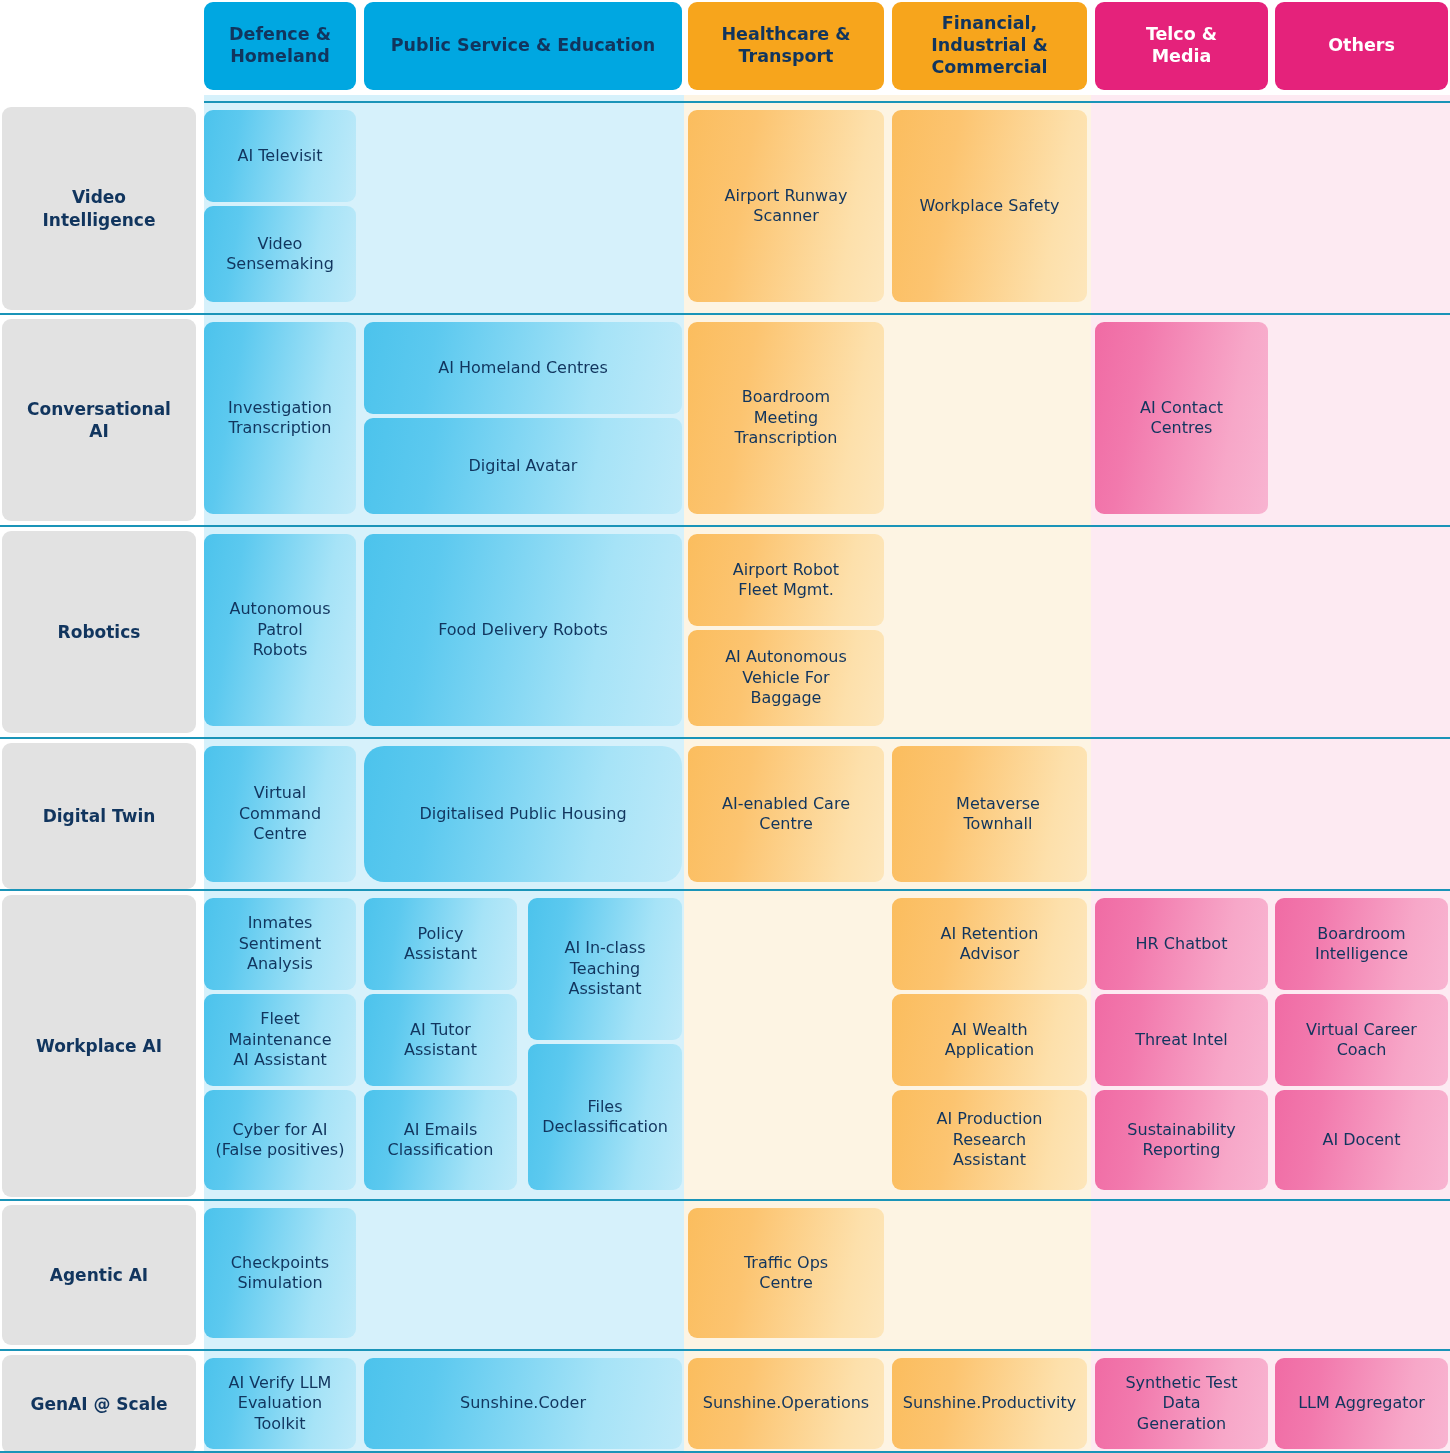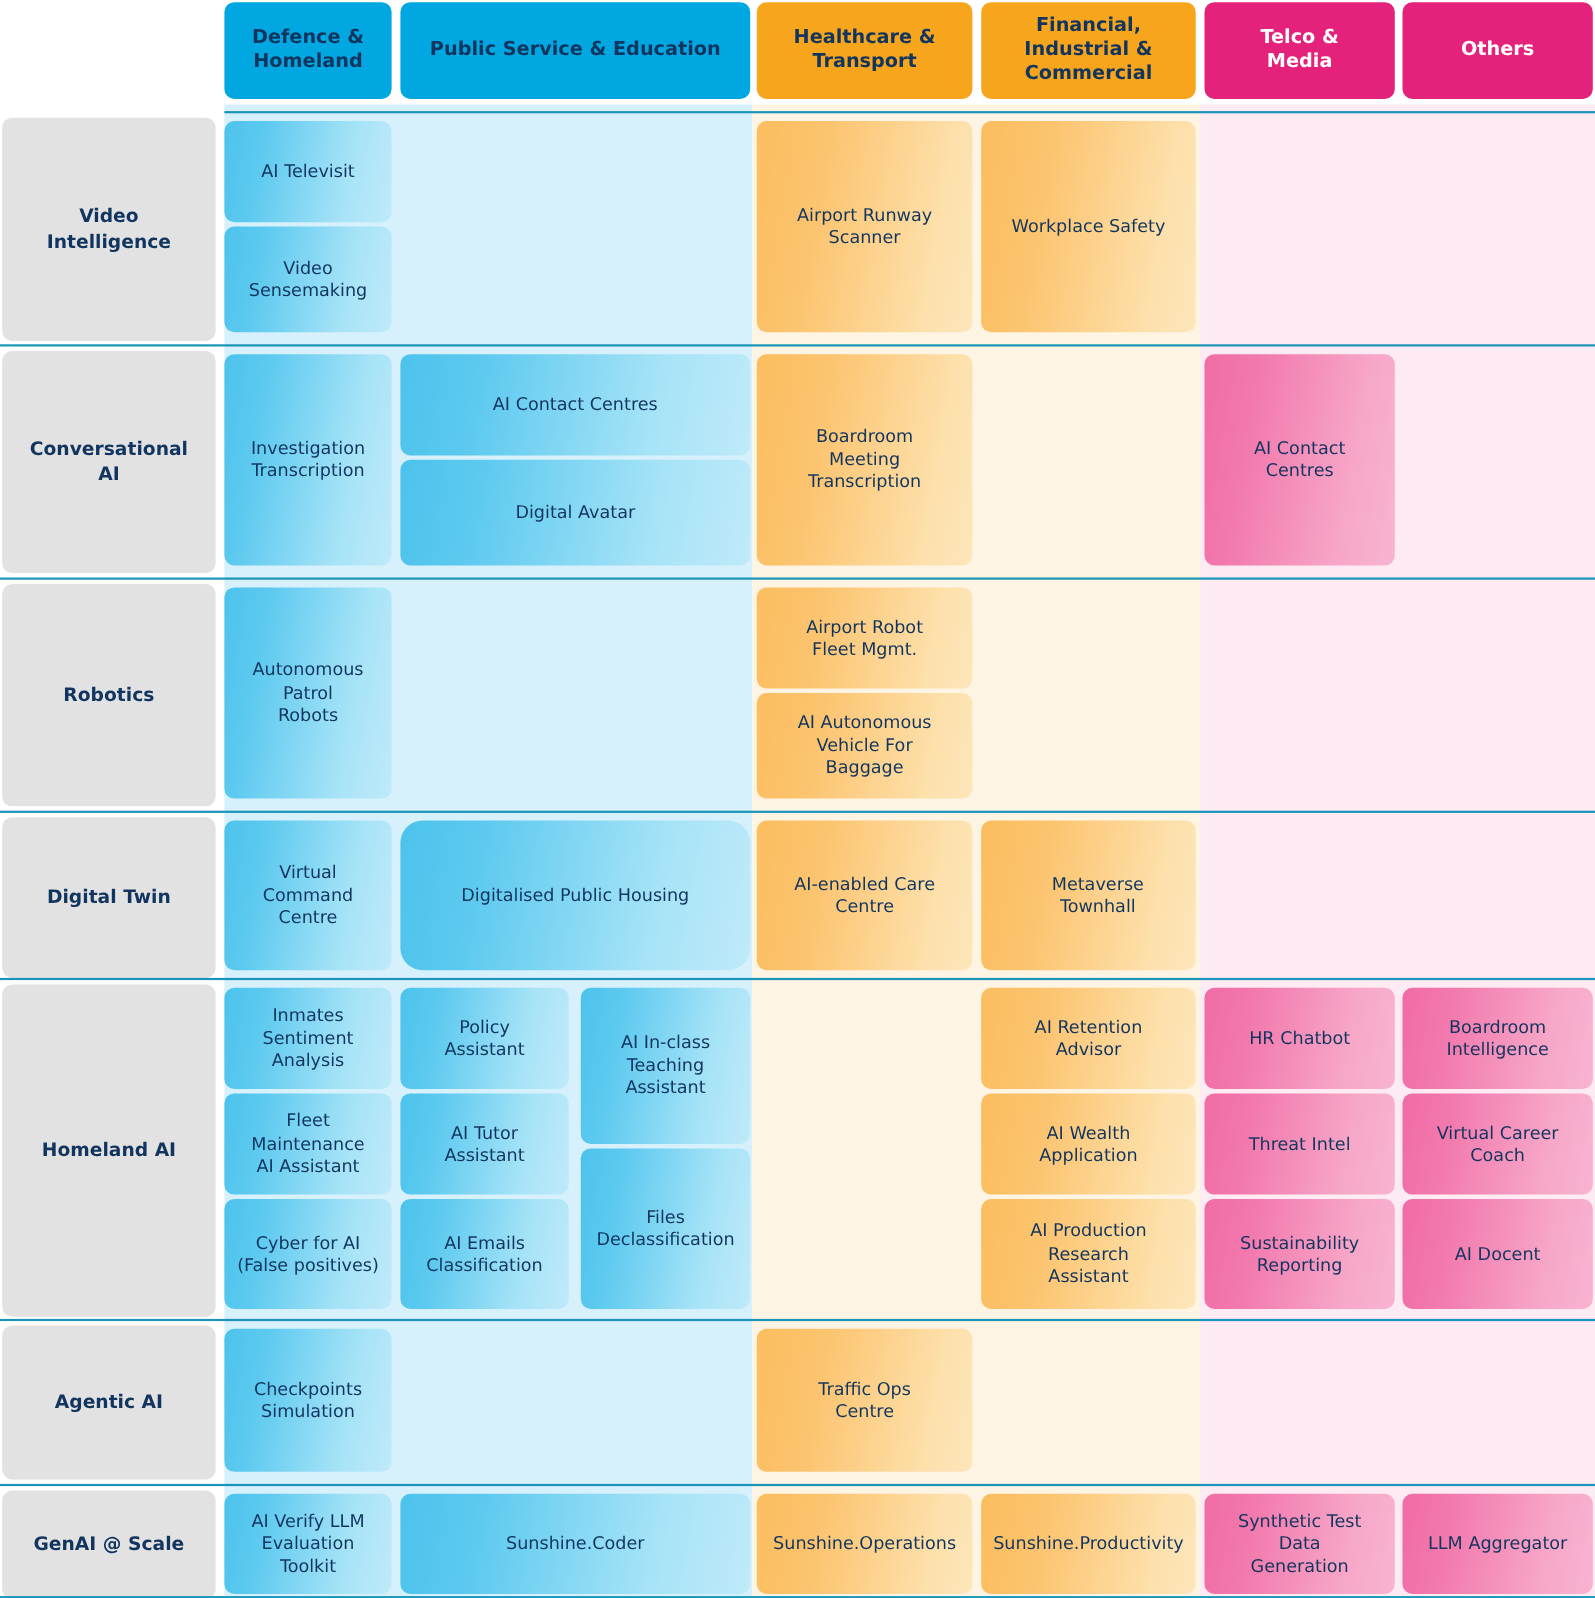--- a/index.html
+++ b/index.html
@@ -99,40 +99,41 @@
       <div class="row" style="top: 102px; height: 213px;">
         <div class="rowlabel">Video<br>Intelligence</div>
         <div class="card blue" style="left: 204px; width: 152px; top: 8px; height: 92px;">AI Televisit</div>
         <div class="card blue" style="left: 204px; width: 152px; top: 104px; height: 96px;">Video<br>Sensemaking</div>
         <div class="card orange" style="left: 688px; width: 196px; top: 8px; height: 192px;">Airport Runway<br>Scanner</div>
         <div class="card orange" style="left: 892px; width: 195px; top: 8px; height: 192px;">Workplace Safety</div>
       </div>
       <div class="row" style="top: 314px; height: 212px;">
         <div class="rowlabel">Conversational<br>AI</div>
         <div class="card blue" style="left: 204px; width: 152px; top: 8px; height: 192px;">Investigation<br>Transcription</div>
-        <div class="card blue" style="left: 364px; width: 318px; top: 8px; height: 92px;">AI Contact Centres</div>
+        <div class="card blue" style="left: 364px; width: 318px; top: 8px; height: 92px;">AI Homeland Centres</div>
         <div class="card blue" style="left: 364px; width: 318px; top: 104px; height: 96px;">Digital Avatar</div>
         <div class="card orange" style="left: 688px; width: 196px; top: 8px; height: 192px;">Boardroom<br>Meeting<br>Transcription</div>
         <div class="card pink" style="left: 1095px; width: 173px; top: 8px; height: 192px;">AI Contact<br>Centres</div>
       </div>
       <div class="row" style="top: 526px; height: 212px;">
         <div class="rowlabel">Robotics</div>
         <div class="card blue" style="left: 204px; width: 152px; top: 8px; height: 192px;">Autonomous<br>Patrol<br>Robots</div>
+        <div class="card blue" style="left: 364px; width: 318px; top: 8px; height: 192px;">Food Delivery Robots</div>
         <div class="card orange" style="left: 688px; width: 196px; top: 8px; height: 92px;">Airport Robot<br>Fleet Mgmt.</div>
         <div class="card orange" style="left: 688px; width: 196px; top: 104px; height: 96px;">AI Autonomous<br>Vehicle For<br>Baggage</div>
       </div>
       <div class="row" style="top: 738px; height: 156px;">
         <div class="rowlabel">Digital Twin</div>
         <div class="card blue" style="left: 204px; width: 152px; top: 8px; height: 136px;">Virtual<br>Command<br>Centre</div>
         <div class="card blue" style="left: 364px; width: 318px; top: 8px; height: 136px; border-radius: 20px;">Digitalised Public Housing</div>
         <div class="card orange" style="left: 688px; width: 196px; top: 8px; height: 136px;">AI-enabled Care<br>Centre</div>
         <div class="card orange" style="left: 892px; width: 195px; top: 8px; height: 136px; padding-left: 24px;">Metaverse<br>Townhall</div>
       </div>
       <div class="row" style="top: 890px; height: 312px;">
-        <div class="rowlabel">Homeland AI</div>
+        <div class="rowlabel">Workplace AI</div>
         <div class="card blue" style="left: 204px; width: 152px; top: 8px; height: 92px;">Inmates<br>Sentiment<br>Analysis</div>
         <div class="card blue" style="left: 204px; width: 152px; top: 104px; height: 92px;">Fleet<br>Maintenance<br>AI Assistant</div>
         <div class="card blue" style="left: 204px; width: 152px; top: 200px; height: 100px;">Cyber for AI<br>(False positives)</div>
         <div class="card blue" style="left: 364px; width: 153px; top: 8px; height: 92px;">Policy<br>Assistant</div>
         <div class="card blue" style="left: 364px; width: 153px; top: 104px; height: 92px;">AI Tutor<br>Assistant</div>
         <div class="card blue" style="left: 364px; width: 153px; top: 200px; height: 100px;">AI Emails<br>Classification</div>
         <div class="card blue" style="left: 528px; width: 154px; top: 8px; height: 142px;">AI In-class<br>Teaching<br>Assistant</div>
         <div class="card blue" style="left: 528px; width: 154px; top: 154px; height: 146px;">Files<br>Declassification</div>
         <div class="card orange" style="left: 892px; width: 195px; top: 8px; height: 92px;">AI Retention<br>Advisor</div>
         <div class="card orange" style="left: 892px; width: 195px; top: 104px; height: 92px;">AI Wealth<br>Application</div>

